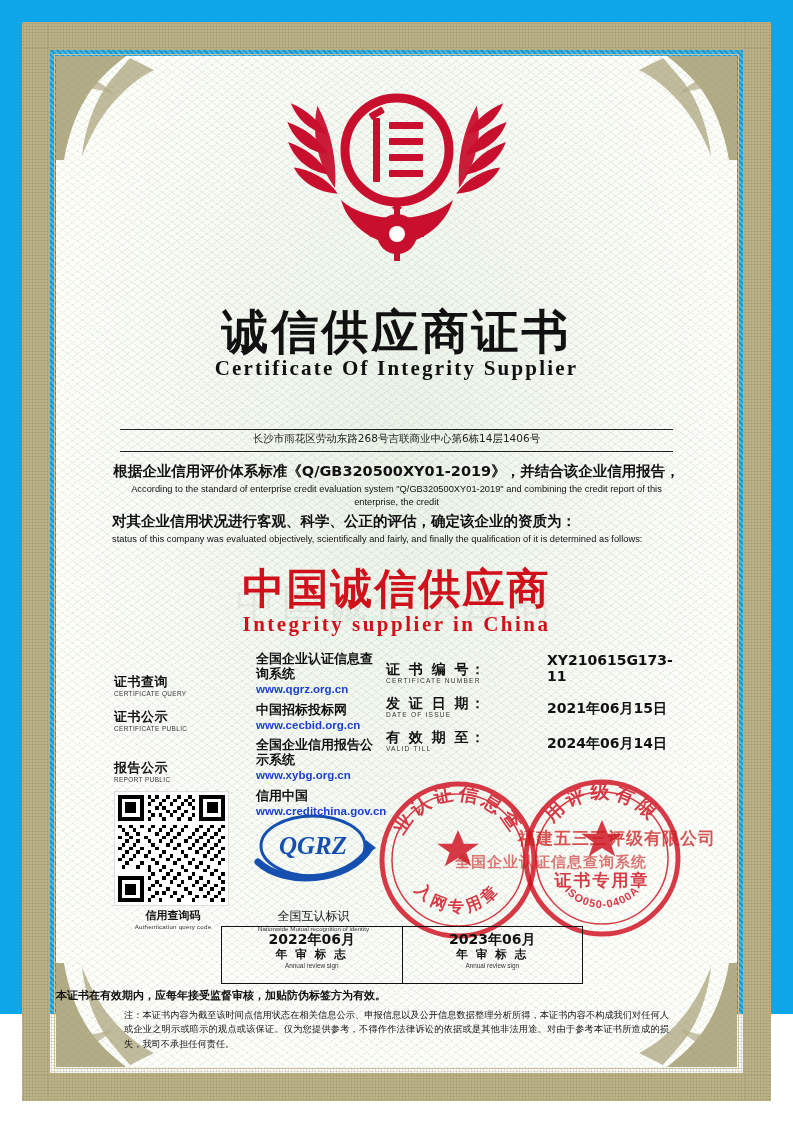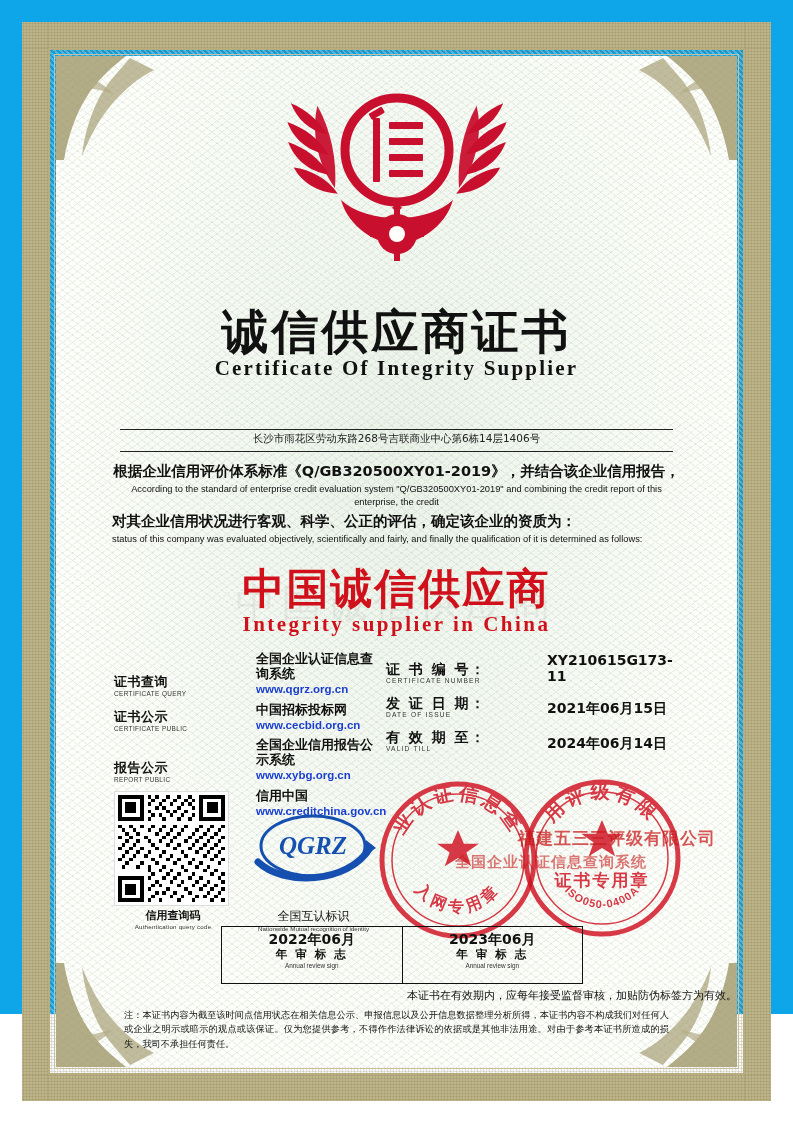--- a/index.html
+++ b/index.html
@@ -437,24 +437,24 @@
     color: #333;
     display: block;
     line-height: 1.1;
   }
 
   
   .foot-note {
     position: absolute;
     top: 932px;
     left: 0; right: 0;
-    text-align: right;
+    text-align: left;
     font-family: "DejaVu Sans", sans-serif;
     font-size: 11px;
-    font-weight: normal;
+    font-weight: bold;
     color: #111;
   }
   .disclaimer {
     position: absolute;
     top: 952px;
     left: 68px;
     width: 545px;
     font-family: "DejaVu Sans", sans-serif;
     font-size: 9.2px;
     color: #111;

